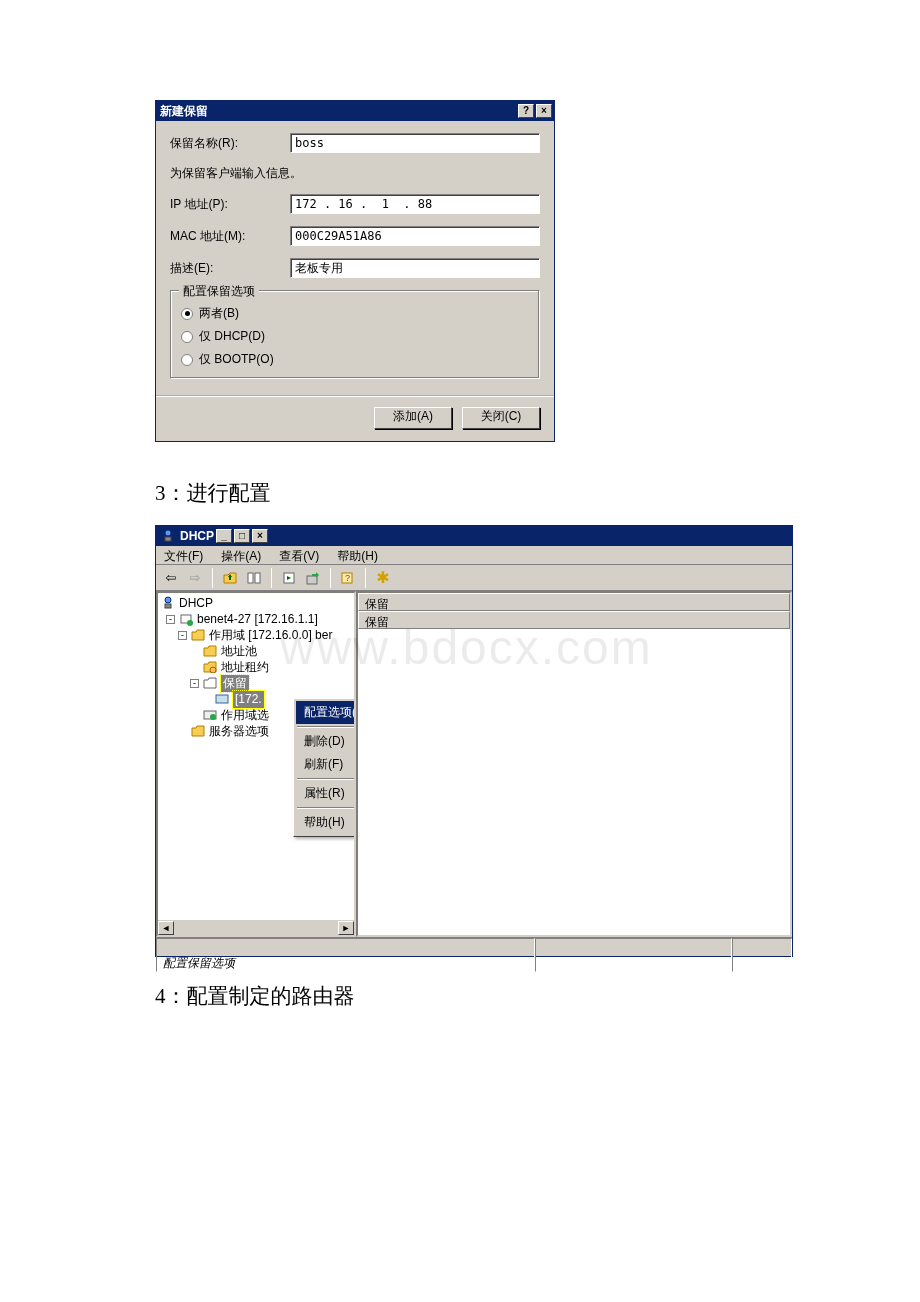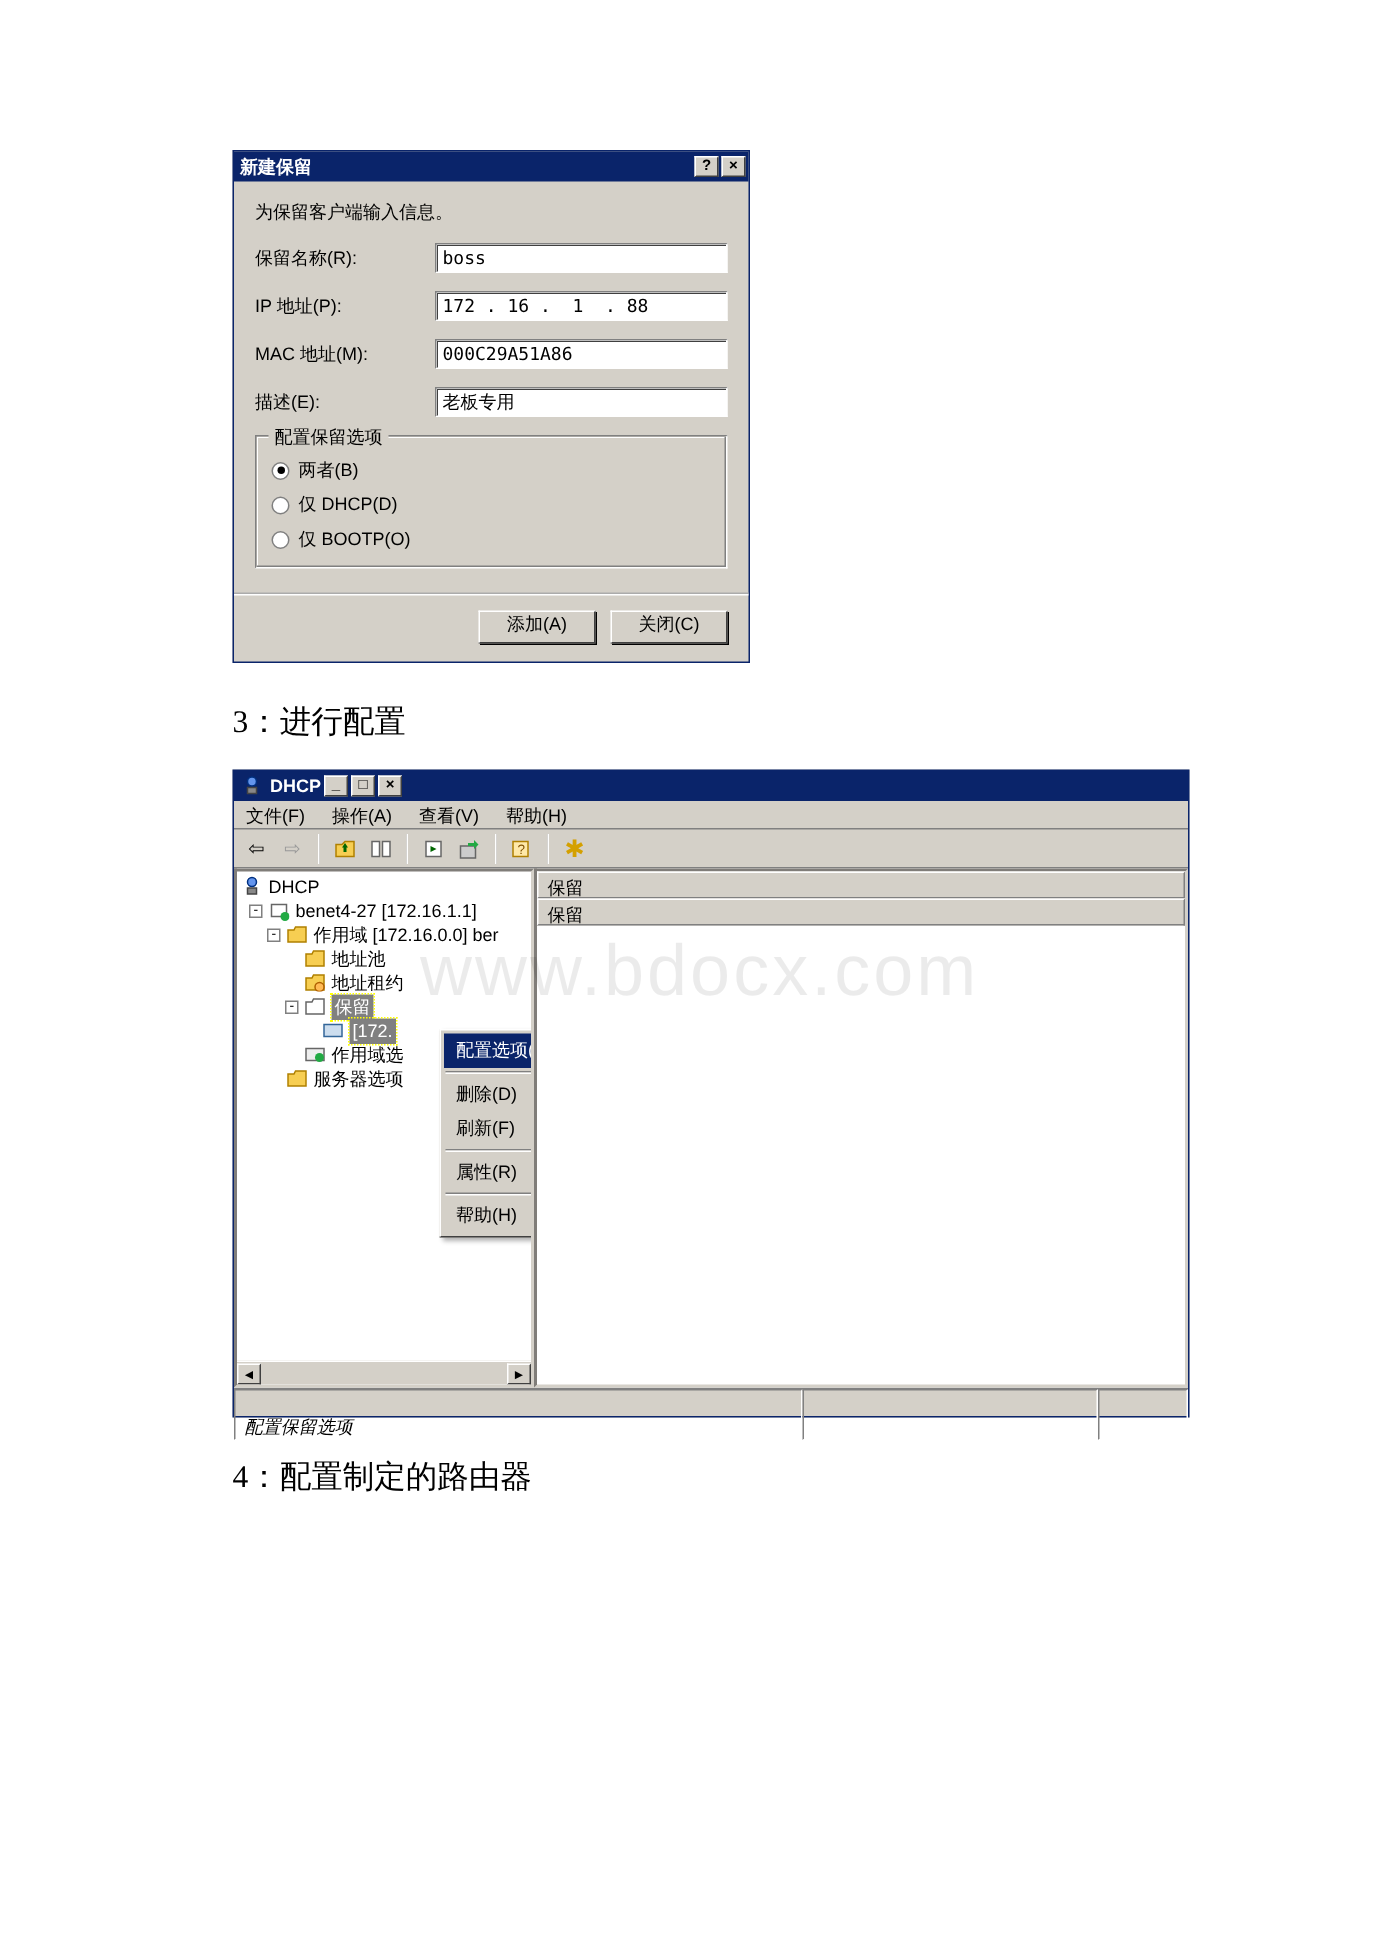--- a/index.html
+++ b/index.html
@@ -17,24 +17,24 @@
     left: 280px;
     font-size: 48px;
     color: rgba(0,0,0,0.08);
     font-family: Arial, sans-serif;
     z-index: 50;
     pointer-events: none;
     letter-spacing: 2px;
   }
   
   .dialog1 {
-    width: 345px;
+    width: 400px;
     border: 1px solid #0a246a;
     background: #d4d0c8;
-    margin-bottom: 25px;
+    margin-bottom: 37px;
   }
   .titlebar {
     background: #0a246a;
     color: #fff;
     height: 20px;
     display: flex;
     align-items: center;
     padding: 0 2px 0 4px;
     font-weight: bold;
   }
@@ -173,26 +173,26 @@
 
 <div class="dialog1">
   <div class="titlebar">
     <span>新建保留</span>
     <span class="spacer"></span>
     <span class="titlebar-btn">?</span>
     <span class="titlebar-btn">×</span>
   </div>
   <div class="dlg-body">
     <div class="row">
-        <span>为保留客户端输入信息。</span>
-      </div>
-    <div class="row">
       <span class="lbl">保留名称(R):</span>
       <input class="txt-input" value="boss" style="">
     </div>
+    <div class="row">
+        <span>为保留客户端输入信息。</span>
+      </div>
     <div class="row">
       <span class="lbl">IP 地址(P):</span>
       <input class="txt-input" value="172 . 16 .  1  . 88" style="">
     </div>
     <div class="row">
       <span class="lbl">MAC 地址(M):</span>
       <input class="txt-input" value="000C29A51A86" style="">
     </div>
     <div class="row">
       <span class="lbl">描述(E):</span>

